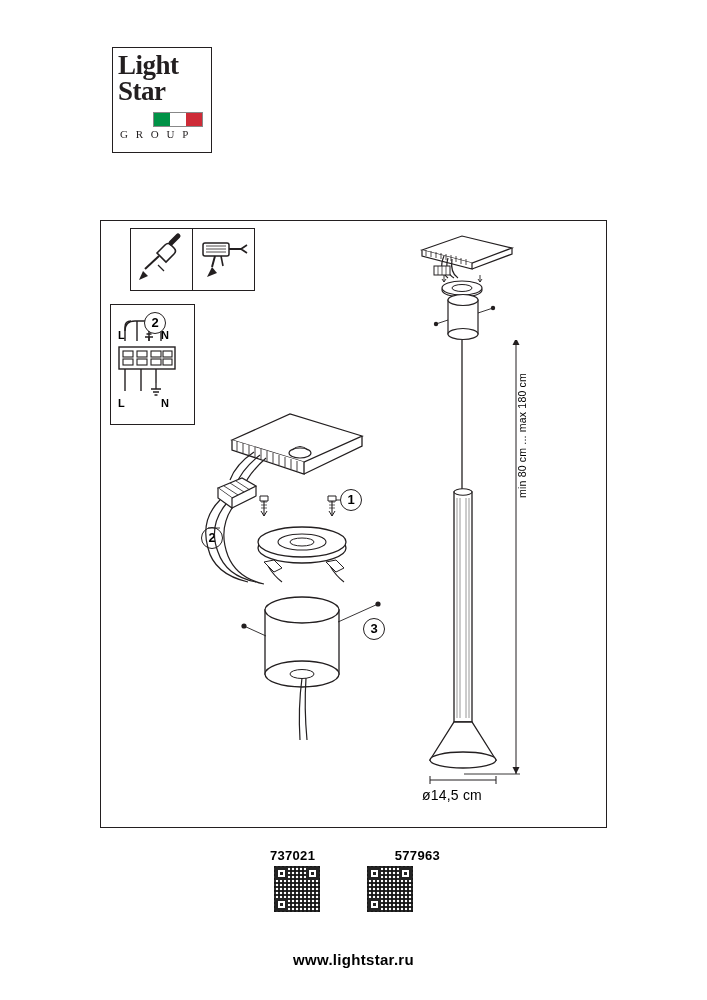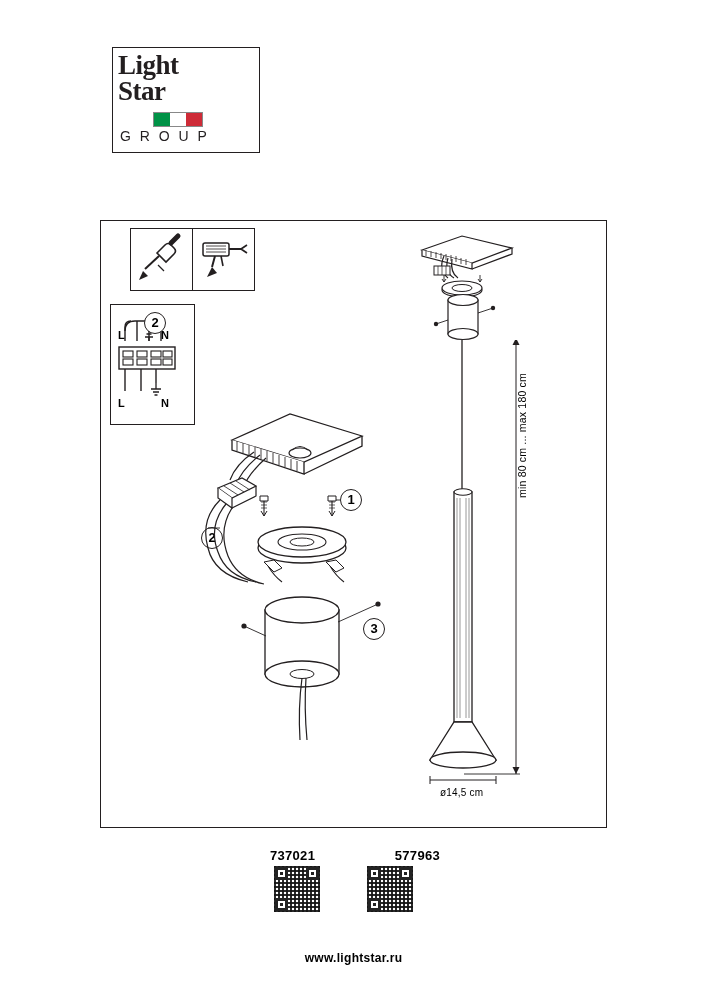--- a/index.html
+++ b/index.html
@@ -23,37 +23,36 @@
     width: 707px;
     height: 200px;
   }
   .logo-box {
     position: absolute;
     left: 112px; top: 47px;
     width: 98px; height: 104px;
     border: 1.5px solid #231f20;
     background: #fff;
     overflow: hidden;
-    padding-left: 48px;
   }
   .logo-text {
     position: absolute;
     left: 5px; top: 4px;
     font-family: "Liberation Serif", serif;
     font-weight: bold;
     font-size: 27px;
     line-height: 26px;
     letter-spacing: -0.5px;
     color: #231f20;
   }
   .logo-group {
     position: absolute;
     left: 7px; top: 80px;
-    font-family: Liberation Sans, sans-serif;
-    font-size: 14px;
+    font-family: Liberation Serif, serif;
+    font-size: 11px;
     letter-spacing: 2.5px;
     color: #231f20;
   }
   .logo-flag {
     position: absolute;
     left: 40px; top: 64px;
     width: 48px; height: 13px;
     display: flex;
     border: 0.5px solid #888;
   }
@@ -129,22 +128,22 @@
     left: 516px; top: 498px;
     font-size: 10.5px;
     letter-spacing: 0.2px;
     white-space: nowrap;
     transform: rotate(-90deg);
     transform-origin: left top;
     color: #000;
   }
   .dim-horiz {
     position: absolute;
-    left: 440px; top: 787px;
-    font-size: 10px;
+    left: 422px; top: 787px;
+    font-size: 14px;
     letter-spacing: 0.2px;
     color: #000;
   }
 
   
   .codes {
     position: absolute;
     left: 270px; top: 848px;
     width: 170px;
     display: flex;
@@ -184,21 +183,21 @@
   }
   .qr .f-tl { left: 1px; top: 1px; }
   .qr .f-tr { right: 1px; top: 1px; }
   .qr .f-bl { left: 1px; bottom: 1px; }
 
   .site {
     position: absolute;
     left: 0; top: 951px;
     width: 707px;
     text-align: center;
-    font-size: 12px;
+    font-size: 15px;
     font-weight: bold;
     letter-spacing: 0.3px;
     color: #000;
   }
 
   svg { display: block; }
   .dw { position: absolute; }
 </style>
 </head>
 <body>

